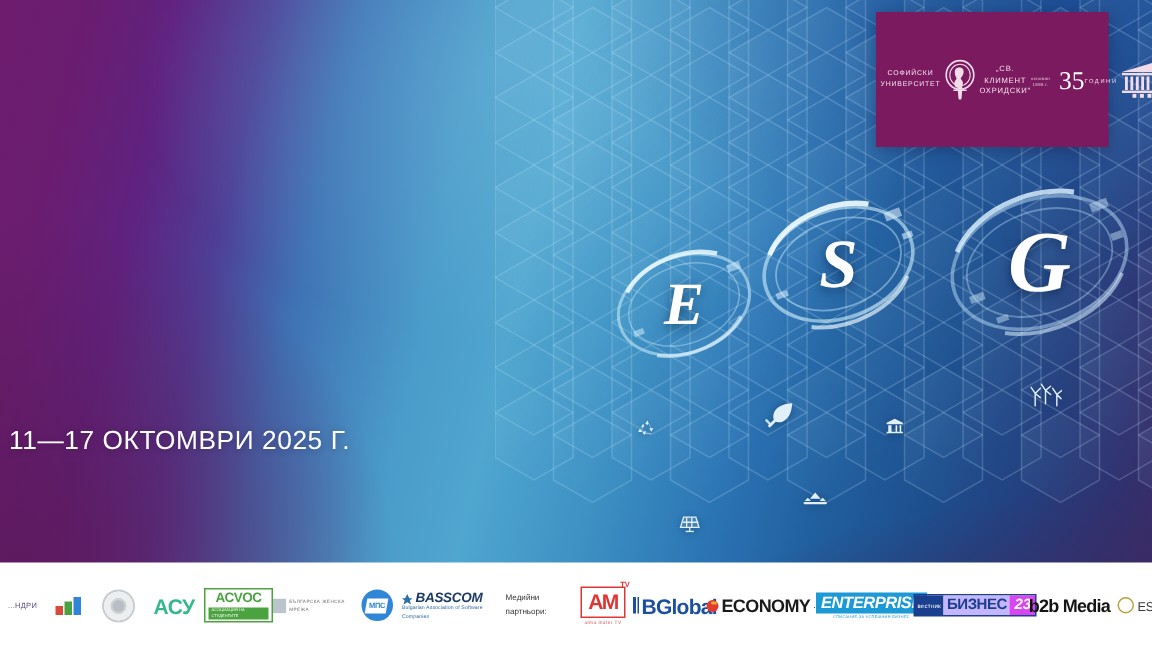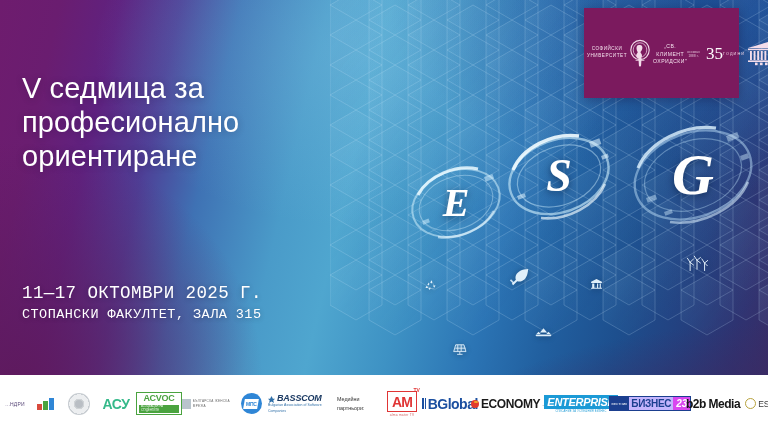--- a/index.html
+++ b/index.html
@@ -75,21 +75,21 @@
   
   .copy{position:absolute;left:22px;top:58px;width:430px;z-index:6;}
   .title{
     margin:0;color:#ffffff;font-weight:700;font-size:45px;line-height:1.0;
     letter-spacing:-0.6px;text-shadow:0 2px 9px rgba(30,10,50,.28);
   }
   .subtitle{
     margin:14px 0 0 0;color:#ffffff;font-weight:400;font-size:29px;line-height:1.17;
     letter-spacing:.1px;max-width:300px;text-shadow:0 1px 7px rgba(30,10,50,.25);
   }
-  .datewrap{position:absolute;left:22px;top:283px;z-index:6;font-family:Liberation Mono, monospace;}
+  .datewrap{position:absolute;left:6px;top:283px;z-index:6;}
   .date-main{
     margin:0;color:#ffffff;font-weight:400;font-size:17.5px;letter-spacing:.4px;
     text-shadow:0 1px 5px rgba(30,10,50,.3);
   }
   .date-venue{
     margin:4px 0 0 0;color:#ffffff;font-weight:400;font-size:13.5px;letter-spacing:.45px;
     text-shadow:0 1px 5px rgba(30,10,50,.3);
   }
 
   
@@ -422,26 +422,24 @@
   <div class="glyph" style="left:535px;top:327px;">
     <svg width="17" height="11" viewBox="0 0 24 14" fill="currentColor">
       <path d="M12 1 7 7h10z"></path>
         <path d="M5 6 2 9h6z"></path>
         <path d="M19 6l3 3h-6z"></path>
       <rect x="1" y="10" width="22" height="2.2" rx="1.1"></rect>
     </svg>
   </div>
 
   <div class="copy">
-    <p class="subtitle">V седмица за професионално ориентиране</p>
   </div>
 
   <div class="datewrap">
     <p class="date-main">11—17 ОКТОМВРИ 2025 Г.</p>
-    <p class="date-venue">СТОПАНСКИ ФАКУЛТЕТ, ЗАЛА 315</p>
   </div>
 
   <div class="unilogo">
     <div class="uni-half">
       <div class="uni-top">СОФИЙСКИ
 УНИВЕРСИТЕТ</div>
       <div class="uni-mark">
         <svg width="26" height="30" viewBox="0 0 26 30">
           <ellipse cx="13" cy="11" rx="9.2" ry="9.6" fill="none" stroke="#f3dcea" stroke-width="1.1"></ellipse>
           <ellipse cx="13" cy="11" rx="6.8" ry="7.2" fill="none" stroke="#f3dcea" stroke-width=".7"></ellipse>

